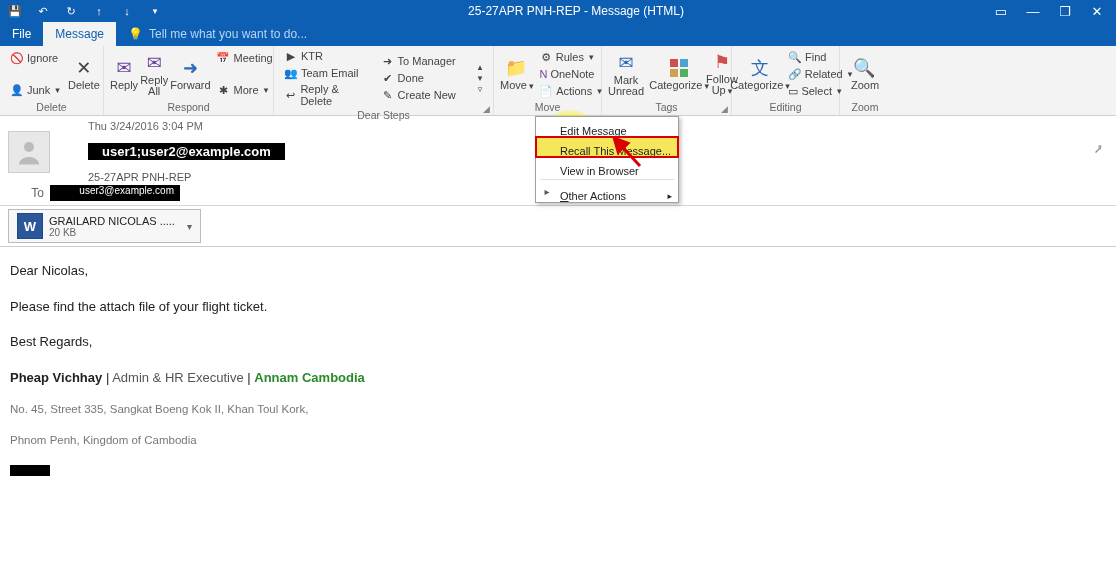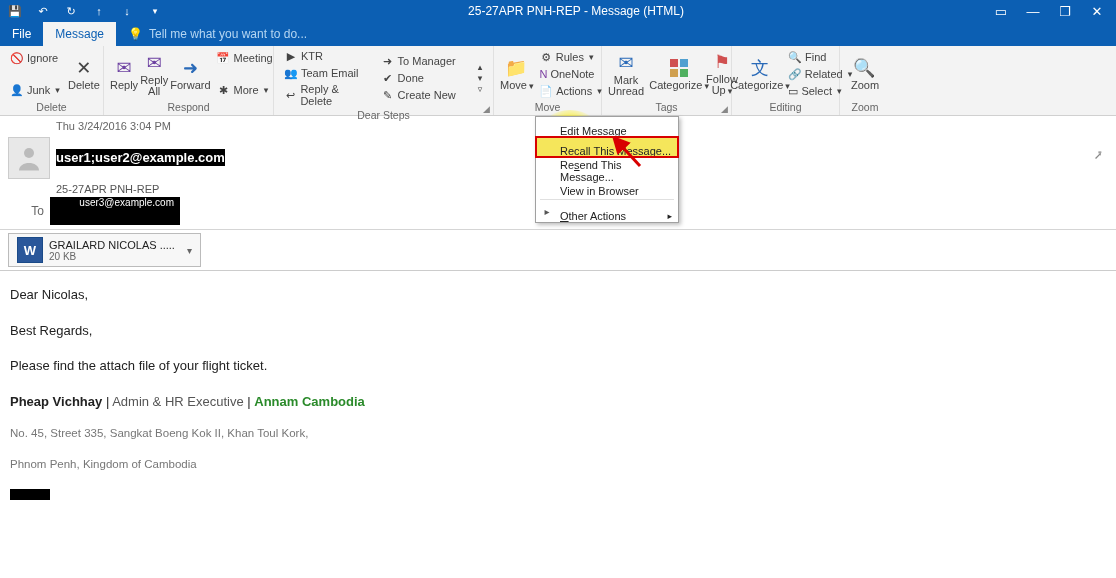--- a/index.html
+++ b/index.html
@@ -54,24 +54,24 @@
     background: radial-gradient(circle, rgba(255,240,0,.85) 0%, rgba(255,240,0,.5) 45%, rgba(255,240,0,0) 72%);
     z-index: 1; pointer-events: none;
   }
 
   
   .msghdr { padding: 4px 8px 4px 8px; display: flex; flex-direction: column; gap: 2px; border-bottom: 1px solid #d5d5d5; }
   .row { display: flex; align-items: center; gap: 6px; }
   .avatar { width: 42px; height: 42px; background: #e8e8e8; border: 1px solid #ccc; display:flex; align-items:center; justify-content:center; }
   .avatar svg { width: 30px; height: 30px; }
   .date { color: #666; font-size: 11px; }
-  .from { font-weight: 600; font-size: 13px; color: #fff; background: #000; padding: 1px 0; display:inline-block; }
+  .from { font-weight: 600; font-size: 13px; color: #fff; background: #000; padding: 1px 14px; display:inline-block; }
   .subj { color: #555; font-size: 11px; }
   .lbl-to { color: #666; width: 30px; }
-  .redacted { display: inline-block; min-width: 130px; height: 28px; background: #000; color:#fff; font-size:10px; padding:0 6px; line-height:12px; }
+  .redacted { display: inline-block; min-width: 130px; height: 16px; background: #000; color:#fff; font-size:10px; padding:0 6px; line-height:12px; }
   .ccval { color: #1a5fbf; text-decoration: underline; }
   .popout { margin-left: auto; color: #888; font-size: 12px; padding-right: 6px; cursor:pointer; }
 
   
   .attachrow { border-bottom: 1px solid #ccc; padding: 3px 8px; display:flex; }
   .attach { display: flex; align-items: center; gap: 6px; border: 1px solid #bbb; background: #f7f7f7; padding: 3px 8px; cursor:pointer; }
   .att-icon { width: 26px; height: 26px; background: #2a579a; display:flex; align-items:center; justify-content:center; color:#fff; font-weight:bold; font-size: 13px; border:1px solid #1a4a88;}
   .att-name { font-size: 11px; }
   .att-size { font-size: 10px; color: #666; }
   .att-dd { font-size: 10px; color: #666; margin-left: 6px; }
@@ -301,23 +301,20 @@
 </div>
 
 <div class="dropdown">
   <div class="dd-item">
     <span><span class="accel">E</span><span>dit Message</span></span>
   </div>
   <div class="dd-item highlight redbox">
     <span>Recall This Message...</span>
   </div>
   <div class="dd-item">
-    <span><span>Re</span><span class="accel">s</span><span>end This Message...</span></span>
-  </div>
-  <div class="dd-item">
     <span>View in Browser</span>
   </div>
   <div class="dd-sep"></div>
   <div class="dd-item">
     <span class="dd-icon">▸</span>
     <span><span class="accel">O</span><span>ther Actions</span></span>
     <span class="dd-arrow">▸</span>
   </div>
 </div>
 
@@ -331,21 +328,21 @@
 </svg>
 
 <div class="msghdr">
   <div class="row">
     <div class="avatar">
       <svg viewBox="0 0 24 24">
           <circle cx="12" cy="8" r="4" fill="#bbb"></circle>
           <path d="M4 22c0-4 4-6 8-6s8 2 8 6" fill="#bbb"></path>
         </svg>
     </div>
-    <div style="display:flex; flex-direction:column; gap:17px;">
+    <div style="display:flex; flex-direction:column; gap:11px;margin-left:32px;">
       <div class="date">Thu 3/24/2016 3:04 PM</div>
       <div><span class="from">user1;user2@example.com</span></div>
       <div class="subj">25-27APR PNH-REP</div>
     </div>
     <span class="popout">⭷</span>
   </div>
   <div class="row" style="padding-left:6px;text-align:right;">
     <span class="lbl-to">To</span>
     <span class="redacted">user3@example.com</span>
   </div>
@@ -357,22 +354,22 @@
     <div>
       <div class="att-name">GRAILARD NICOLAS .....</div>
       <div class="att-size">20 KB</div>
     </div>
     <span class="att-dd">▾</span>
   </div>
 </div>
 
 <div class="msgbody">
   <p>Dear Nicolas,</p>
+  <p>Please find the attach file of your flight ticket.</p>
   <p>Best Regards,</p>
-  <p>Please find the attach file of your flight ticket.</p>
   <div>
     <span class="sig-name">Pheap Vichhay</span>
     <span> | </span>
     <span class="sig-role">Admin &amp; HR Executive</span>
     <span> | </span>
     <span class="sig-company">Annam Cambodia</span>
     <div class="addr">No. 45, Street 335, Sangkat Boeng Kok II, Khan Toul Kork,</div>
     <div class="addr">Phnom Penh, Kingdom of Cambodia</div>
     <div class="addr"><span class="addr-bar"></span></div>
   </div>

